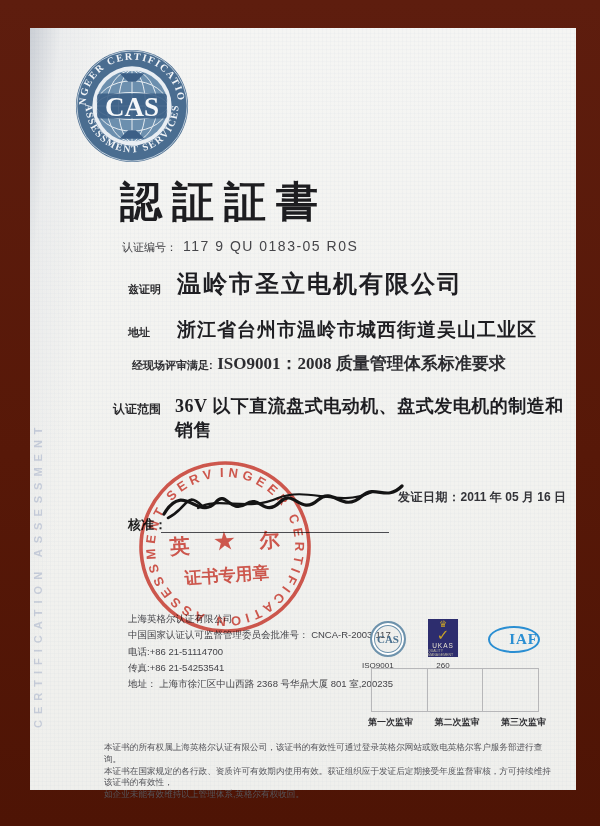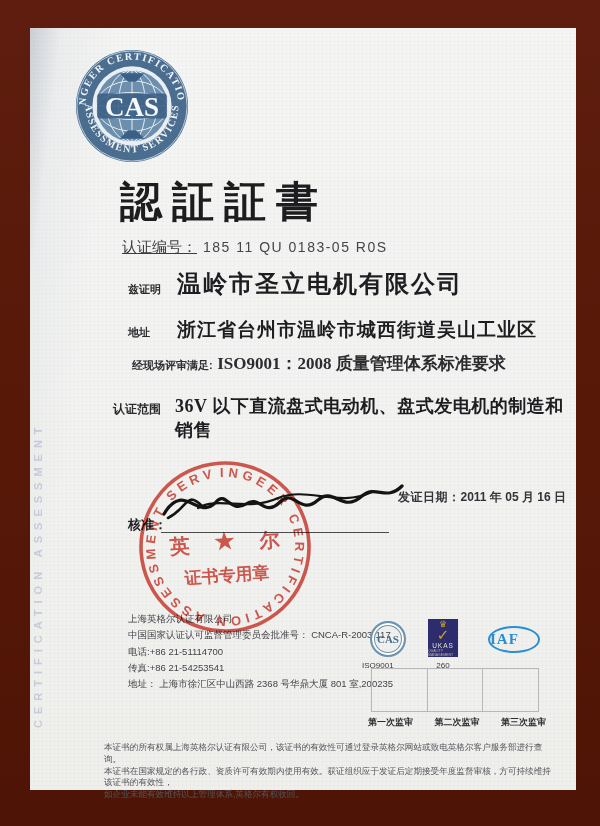--- a/index.html
+++ b/index.html
@@ -35,21 +35,21 @@
   
   .seal { left:44px; top:20px; width:116px; height:116px; }
 
   
   .title {
     left:90px; top:146px;
     font-family:"Liberation Serif","DejaVu Serif",serif;
     font-size:42px; font-weight:bold; color:#1d1d20; letter-spacing:10px;
   }
   .certno { left:92px; top:210px; font-size:12px; color:#3c3c40; }
-  .certno .lab { font-size:15px; margin-right:6px;text-decoration:underline; }
+  .certno .lab { font-size:11px; margin-right:6px; }
   .certno .val { font-size:14px; letter-spacing:1.5px; color:#46464a; }
 
   
   .flabel { font-size:11px; font-weight:bold; color:#2b2b2e; }
   .fvalue { font-weight:bold; color:#1e1e22; font-family:"Liberation Serif","DejaVu Serif",serif; }
   .row-company .flabel { left:98px; top:254px; }
   .row-company .fvalue { left:147px; top:240px; font-size:24px; letter-spacing:2px; }
   .row-addr .flabel { left:98px; top:297px; }
   .row-addr .fvalue { left:147px; top:289px; font-size:19px; letter-spacing:1px; }
   .row-std { left:74px; top:324px;margin-left:28px; }
@@ -79,21 +79,21 @@
   .mark-cas span { font-size:11px; font-weight:bold; color:#49708f; font-family:"Liberation Serif",serif; }
   .cap-iso { left:332px; top:633px; width:52px; text-align:left; font-size:8px; color:#3a3a3e; }
   .mark-ukas { left:398px; top:591px; width:30px; height:38px; background:#2d2d6e;
                display:flex; flex-direction:column; align-items:center; justify-content:center; color:#c9a227; }
   .mark-ukas .crown { font-size:9px; line-height:8px; }
   .mark-ukas .check { font-size:15px; line-height:13px; font-weight:bold; }
   .mark-ukas .ukas-t { font-size:6.5px; letter-spacing:1px; color:#e8e3d0; margin-top:1px; }
   .mark-ukas .ukas-s { font-size:3.5px; color:#bdb89f; }
   .cap-260 { left:398px; top:633px; width:30px; text-align:center; font-size:8px; color:#3a3a3e; }
   .mark-iaf { left:458px; top:598px; width:52px; height:27px; border:2.5px solid #2a8ed2; border-radius:50%;
-              display:flex; align-items:center; justify-content:flex-start; }
+              display:flex; align-items:center; justify-content:flex-end; }
   .mark-iaf span { font-size:15px; font-weight:bold; color:#2a8ed2; letter-spacing:1px; font-family:"Liberation Serif",serif; }
 
   
   .audit-table { left:341px; top:640px; width:168px; height:44px; display:flex; }
   .audit-table .cell { flex:1; border:1px solid #b7b7b9; border-left:none; }
   .audit-table .cell:first-child { border-left:1px solid #b7b7b9; }
   .audit-caps { left:338px; top:688px; width:178px; display:flex; justify-content:space-between;
                 font-size:9px; font-weight:bold; color:#2e2e32; }
 
   
@@ -133,21 +133,21 @@
       <text font-size="10.5" font-weight="bold" fill="#f2f5f8" letter-spacing="1.6" font-family="Liberation Serif, DejaVu Serif, serif">
         <textPath href="#arcBot" startOffset="50%" text-anchor="middle" side="right">ASSESSMENT SERVICES</textPath>
       </text>
       <text x="60" y="70" text-anchor="middle" font-size="28" font-weight="bold" fill="#f5f7f9" font-family="Liberation Serif, DejaVu Serif, serif">CAS</text>
     </svg>
   </div>
 
   <div class="abs title">認証証書</div>
 
   <div class="abs certno">
-    <span class="lab">认证编号：</span><span class="val">185 11 QU 0183-05 R0S</span>
+    <span class="lab">认证编号：</span><span class="val">117 9 QU 0183-05 R0S</span>
   </div>
 
   <div class="row-company">
     <div class="abs flabel">兹证明</div>
     <div class="abs fvalue">温岭市圣立电机有限公司</div>
   </div>
 
   <div class="row-addr">
     <div class="abs flabel">地址</div>
     <div class="abs fvalue">浙江省台州市温岭市城西街道吴山工业区</div>

